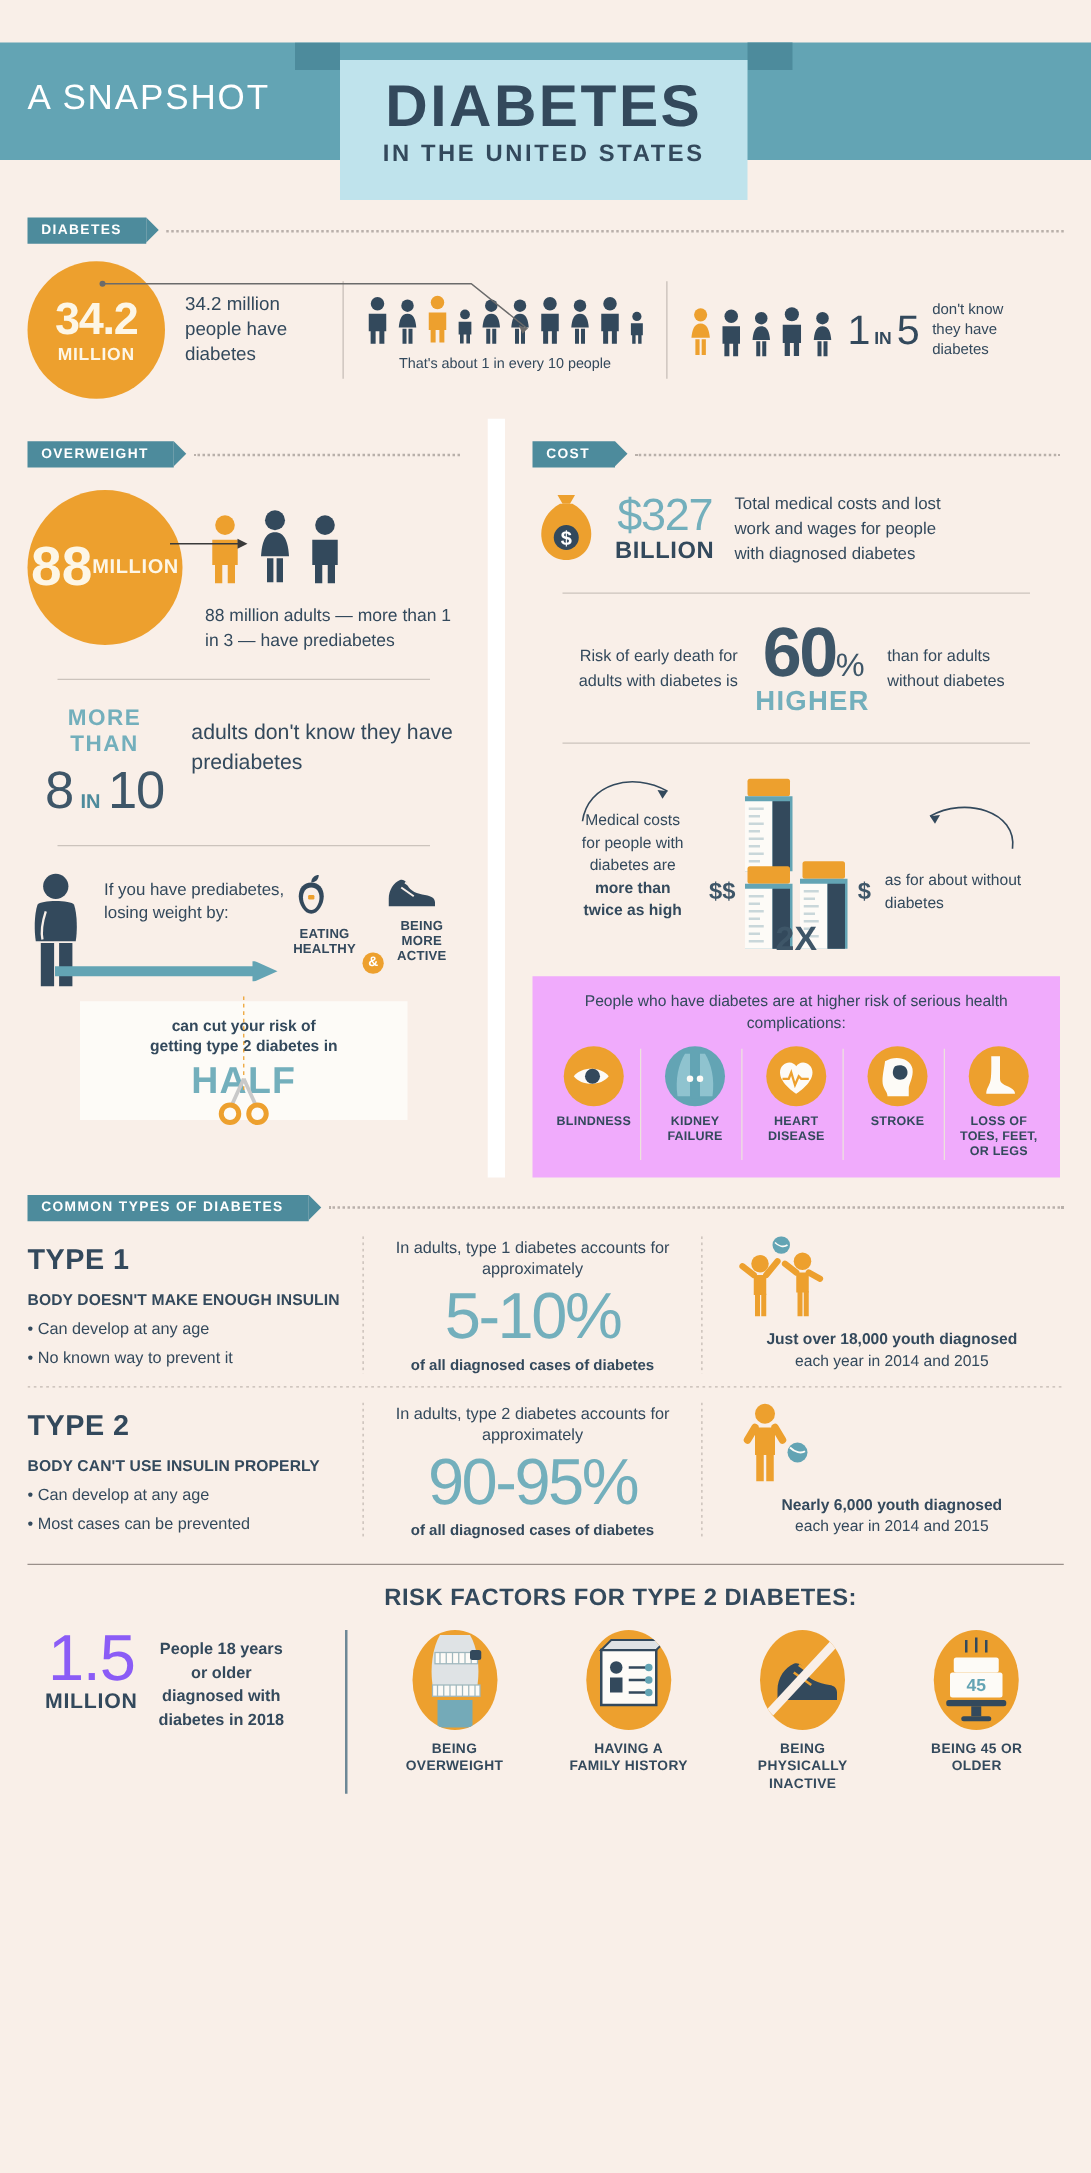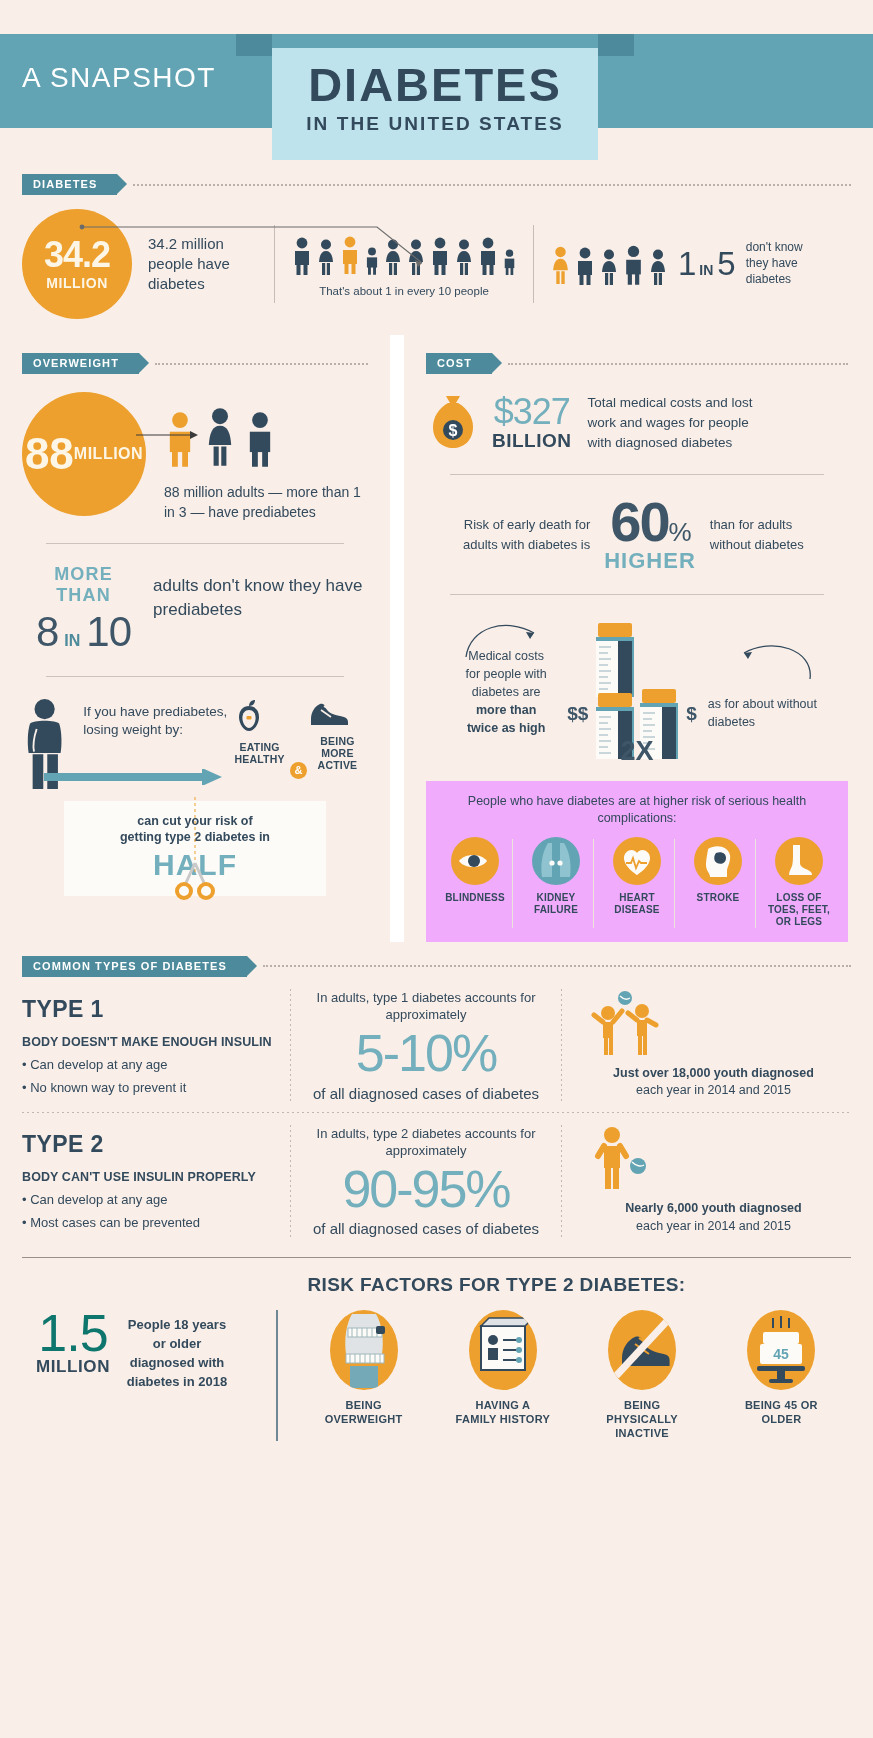--- a/index.html
+++ b/index.html
@@ -150,32 +150,32 @@
   .types { padding: 14px 22px 0 22px; }
   .type-row { display: flex; align-items: center; padding: 12px 0 10px 0;}
   .type-col1 { width: 268px; padding-right: 12px;}
   .type-name { font-size: 23px; font-weight: 700; letter-spacing: .4px;}
   .type-sub { font-size: 12.5px; font-weight: 700; margin-top: 12px; letter-spacing: .1px;}
   .type-bul { font-size: 13px; margin-top: 8px;}
   .dot-v { width: 1px; align-self: stretch; background-image: linear-gradient(to bottom,#c2b8b1 40%,transparent 0%); background-size: 1px 5px; background-repeat: repeat-y;}
   .type-col2 { width: 270px; text-align: center; padding: 0 14px;}
   .t2-top { font-size: 13px; line-height: 1.35;}
   .t2-big { font-size: 52px; color: #73afbc; letter-spacing: -2px; line-height: 1.05; margin: 2px 0 4px 0;}
-  .t2-bot { font-size: 15px; font-weight: 400;}
+  .t2-bot { font-size: 12px; font-weight: 700;}
   .type-col3 { flex: 1; text-align: center; padding-left: 14px;}
   .t3-cap { font-size: 12.5px; line-height: 1.4; margin-top: 8px;}
   .t3-cap b { font-weight: 700;}
   .dot-h { height: 1px; background-image: linear-gradient(to right,#c2b8b1 40%,transparent 0%); background-size: 5px 1px; background-repeat: repeat-x;}
   
   .rf-sep { height: 1px; background: #9a908a; margin: 10px 22px 0 22px;}
   .rf-title { text-align: center; font-size: 19px; font-weight: 700; letter-spacing: .4px; margin-top: 16px; padding-left: 120px;}
   .rf-body { display: flex; align-items: flex-start; margin-top: 14px; padding: 0 22px;}
   .rf-left { display: flex; align-items: flex-start; width: 238px;}
   .rf-num { text-align: center; width: 102px;}
-  .rf-num .v { font-size: 52px; color: #0f766e; line-height: .9; letter-spacing: -1px;}
+  .rf-num .v { font-size: 52px; color: #8b5cf6; line-height: .9; letter-spacing: -1px;}
   .rf-num .u { font-size: 17px; font-weight: 700; color: #33495c; letter-spacing: .6px;}
   .rf-txt { font-size: 13px; font-weight: 700; line-height: 1.45; text-align: center; width: 106px; padding-top: 6px;}
   .rf-vdiv { width: 2px; background: #6e8896; align-self: stretch; margin: 0 16px; min-height: 126px;}
   .rf-items { display: flex; flex: 1; justify-content: space-around;}
   .rf-item { text-align: center; width: 96px;}
   .rf-circ { width: 68px; height: 80px; border-radius: 50%; background: #eda02e; margin: 0 auto; position: relative; overflow: hidden;}
   .rf-lbl { font-size: 11px; font-weight: 700; line-height: 1.25; margin-top: 9px; letter-spacing: .3px;}
   svg { display: block; }
 </style>
 </head>

